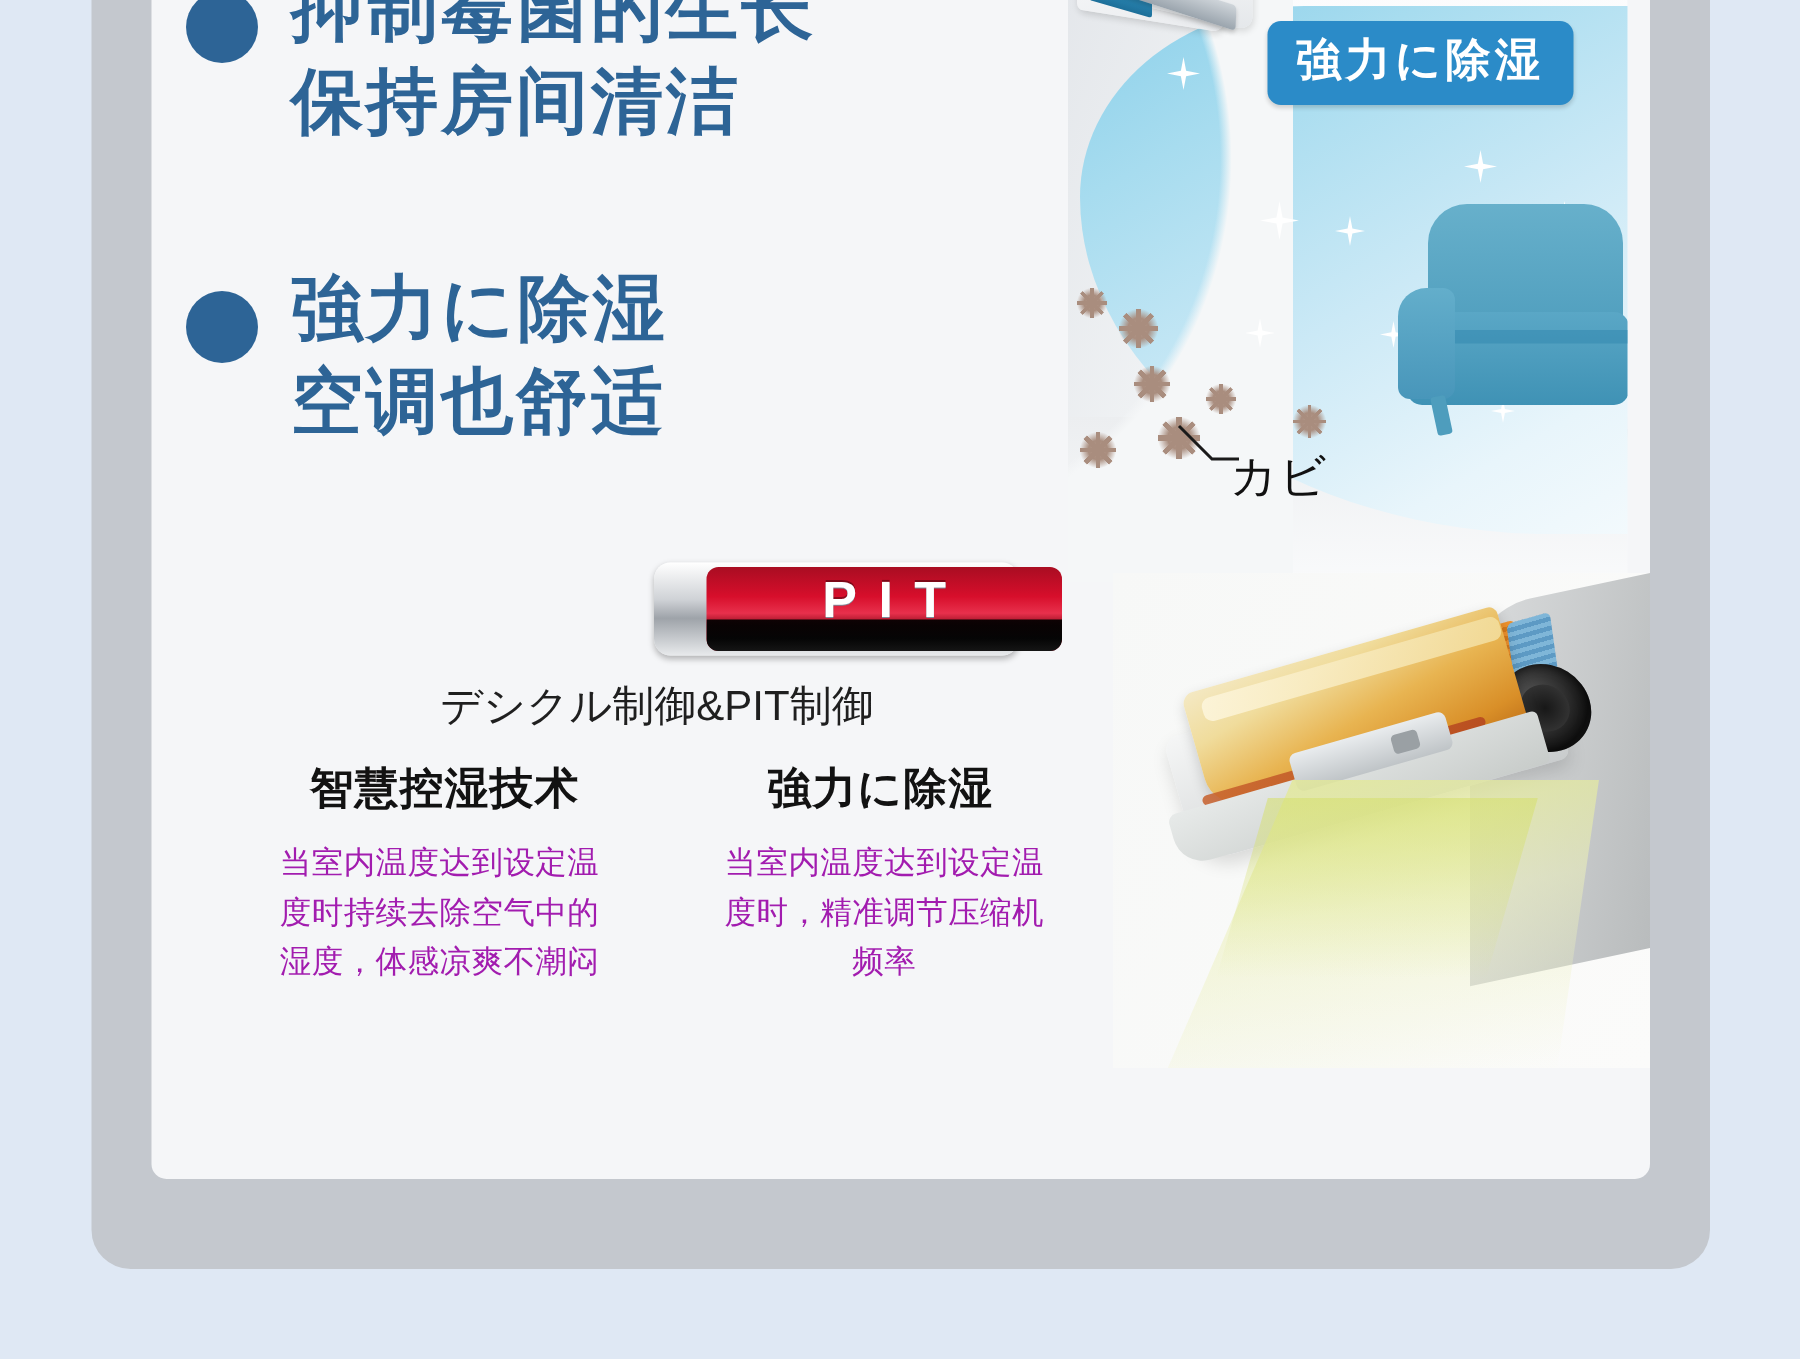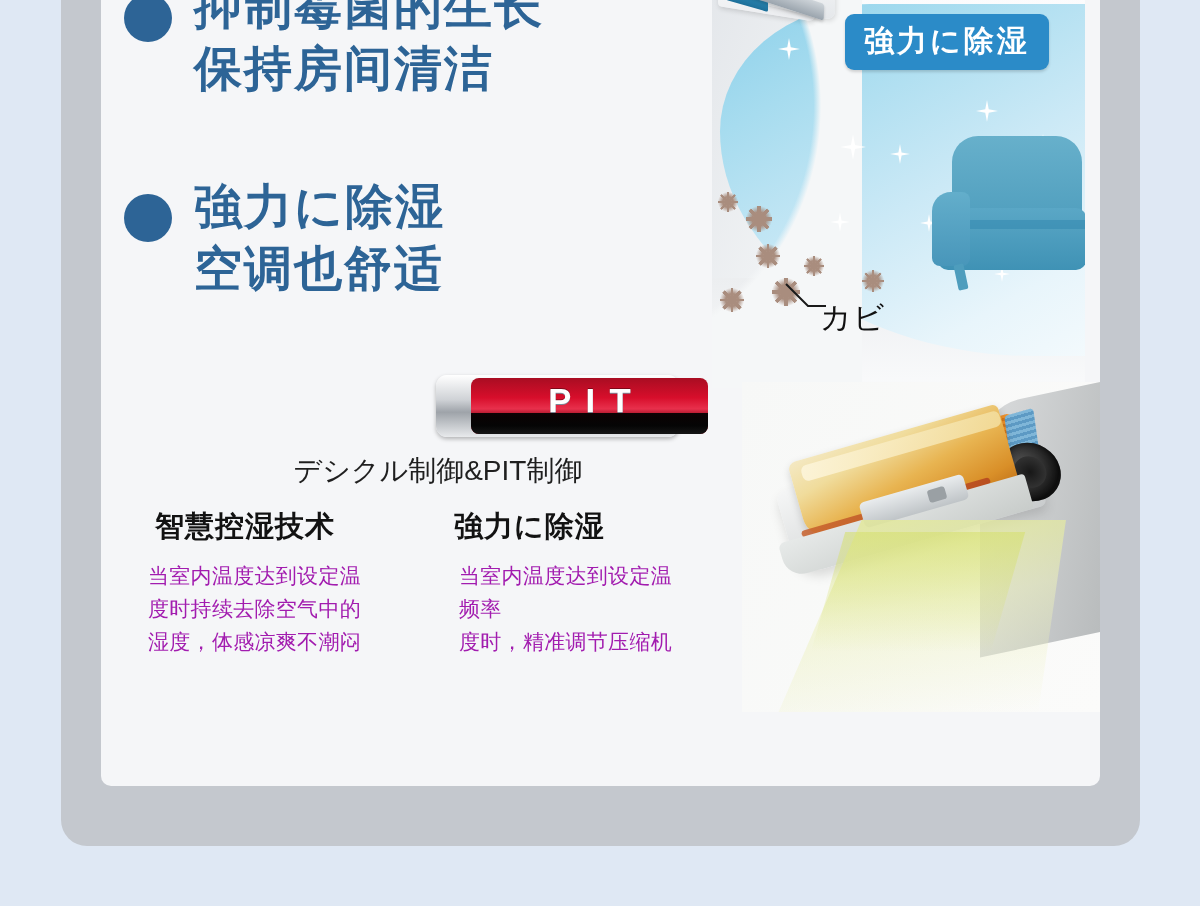--- a/index.html
+++ b/index.html
@@ -147,21 +147,22 @@
     white-space: nowrap;
   }
 
   
   #columns {
     position: absolute;
     left: 47px;
     top: 546px;
     width: 600px;
     display: flex;
-    gap: 16px;
+    gap: 4px;
+    text-align: center;
   }
   .col { width: 290px; }
   .col-title {
     color: #121212;
     font-weight: bold;
     font-size: 29px;
     line-height: 40px;
     letter-spacing: 1px;
     white-space: nowrap;
   }
@@ -498,22 +499,22 @@
           <div>当室内温度达到设定温</div>
           <div>度时持续去除空气中的</div>
           <div>湿度，体感凉爽不潮闷</div>
         </div>
       </div>
 
       <div class="col">
         <div class="col-title">強力に除湿</div>
         <div class="col-body c2">
           <div>当室内温度达到设定温</div>
+          <div>度时，精准调节压缩机</div>
           <div>频率</div>
-          <div>度时，精准调节压缩机</div>
         </div>
       </div>
 
     </div>
 
     <div id="room-photo">
       <div id="room-inner">
 
         <div class="rm-wall-back"></div>
         <div class="rm-wall-left"></div>

